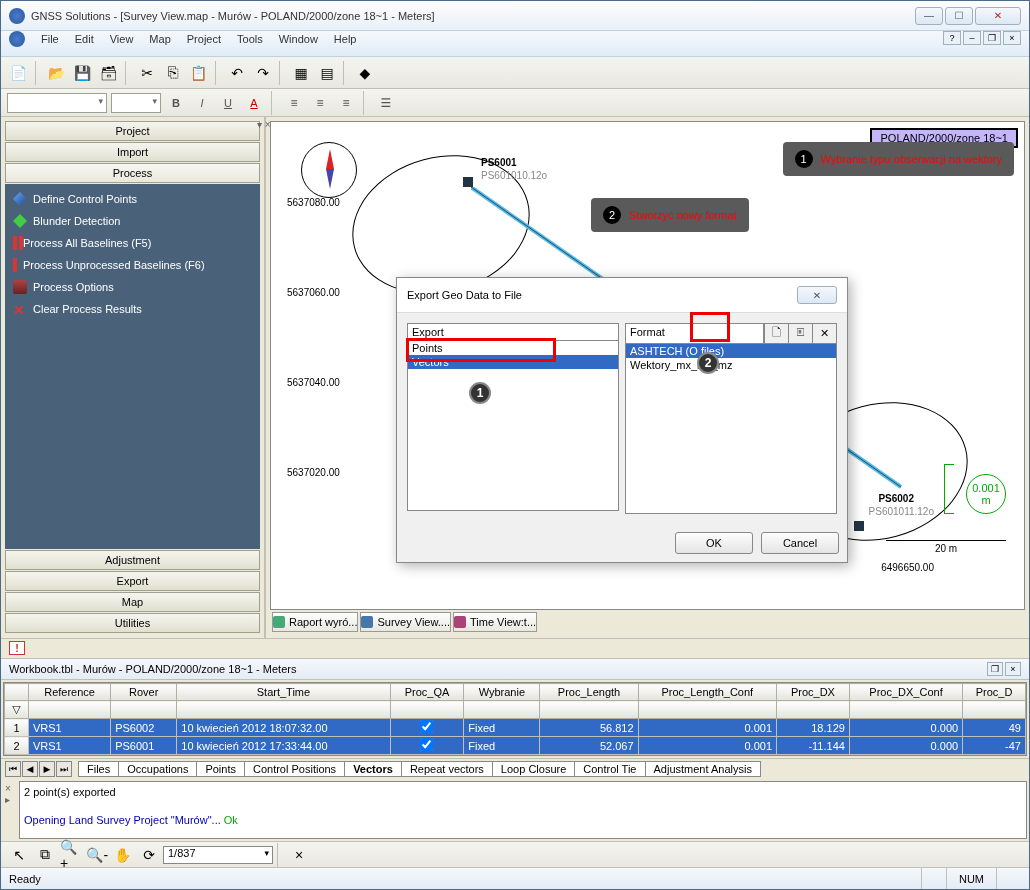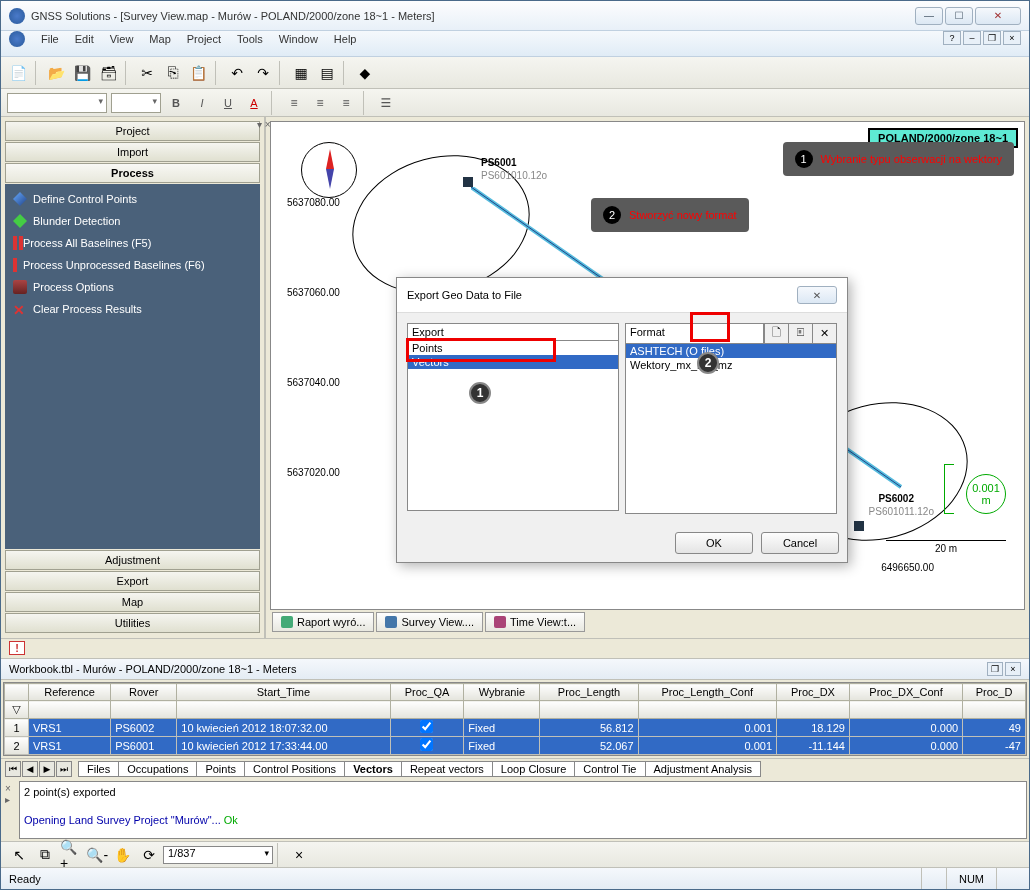--- a/index.html
+++ b/index.html
@@ -21,33 +21,33 @@
 .tb-sep{width:6px;height:24px;border-left:1px solid #c0c0b8;margin:0 2px}
 .format-bar{height:28px;background:linear-gradient(#f5f5f0,#e8e8e0);border-bottom:1px solid #c0c0b8;display:flex;align-items:center;padding:0 6px;gap:4px}
 .combo{height:20px;border:1px solid #a0a090;background:#fff;padding:0 16px 0 4px;position:relative;min-width:100px}
 .combo::after{content:'▾';position:absolute;right:3px;top:2px;font-size:9px;color:#666}
 .combo.small{min-width:50px}
 .fmt-btn{width:22px;height:20px;border:1px solid transparent;display:flex;align-items:center;justify-content:center;font-size:12px;color:#555}
 .main-area{flex:1;display:flex;background:#ece9d8;position:relative;min-height:0}
 .panel-close{position:absolute;left:256px;top:2px;font-size:10px;color:#666;z-index:5}
 .sidebar{width:265px;background:#ece9d8;border-right:2px solid #c0c0b8;display:flex;flex-direction:column;padding:4px}
 .sb-hdr{background:linear-gradient(#f5f5f0,#e0e0d0);border:1px solid #a0a090;padding:3px;text-align:center;font-weight:normal;margin-bottom:1px}
-.sb-hdr.bold{font-weight:bold;background:linear-gradient(#f8f8f4,#e8e8dc)}
+.sb-hdr.bold{font-weight:normal;background:linear-gradient(#f8f8f4,#e8e8dc)}
 .sb-list{background:#4a617a;flex:1;padding:4px 2px;margin-bottom:1px}
 .sb-item{color:#fff;padding:4px 6px;display:flex;align-items:center;gap:6px;font-size:11px}
 .sb-icon{width:14px;height:14px;flex-shrink:0}
 .ic-blue{background:linear-gradient(135deg,#6af,#248);clip-path:polygon(50% 0,100% 50%,50% 100%,0 50%)}
 .ic-green{background:#4c4;clip-path:polygon(50% 0,100% 50%,50% 100%,0 50%)}
 .ic-red{background:#d33;width:4px;height:14px;box-shadow:6px 0 #d33}
 .ic-red1{background:#d33;width:4px;height:14px}
 .ic-opt{background:linear-gradient(#a44,#622);border-radius:2px}
 .ic-x{color:#d33;font-weight:bold;font-size:14px}
 .map-area{flex:1;display:flex;flex-direction:column;padding:4px;min-width:0}
 .map-canvas{flex:1;background:#fff;border:1px solid #888;position:relative;overflow:hidden}
-.map-title-box{position:absolute;right:6px;top:6px;border:2px solid #000;padding:2px 8px;font-weight:bold;background:#5eead4}
+.map-title-box{position:absolute;right:6px;top:6px;border:2px solid #000;padding:2px 8px;font-weight:normal;background:#c4b5fd}
 .compass{position:absolute;left:30px;top:20px;width:56px;height:56px;border:1px solid #000;border-radius:50%}
 .compass::before{content:'';position:absolute;left:24px;top:6px;border-left:4px solid transparent;border-right:4px solid transparent;border-bottom:20px solid #d22}
 .compass::after{content:'';position:absolute;left:24px;top:26px;border-left:4px solid transparent;border-right:4px solid transparent;border-top:20px solid #44a}
 .coord{position:absolute;font-size:10px;color:#000}
 .point-lbl{position:absolute;font-size:10px;color:#000;font-weight:bold}
 .point-lbl2{position:absolute;font-size:10px;color:#888}
 .ellipse1{position:absolute;left:80px;top:35px;width:180px;height:135px;border:1px solid #000;border-radius:50%;transform:rotate(-15deg)}
 .ellipse2{position:absolute;right:55px;bottom:70px;width:180px;height:135px;border:1px solid #000;border-radius:50%;transform:rotate(-15deg)}
 .vec-line{position:absolute;left:200px;top:65px;width:500px;height:330px;pointer-events:none}
 .scale-circ{position:absolute;right:18px;bottom:95px;width:40px;height:40px;border:1px solid #0a0;border-radius:50%;display:flex;flex-direction:column;align-items:center;justify-content:center;color:#0a0;font-size:9px}
@@ -65,21 +65,21 @@
 .dlg-icons{display:flex;border:1px solid #888;border-left:0}
 .dlg-ibtn{width:24px;height:19px;border-left:1px solid #888;background:#f0f0f0;display:flex;align-items:center;justify-content:center;font-size:11px}
 .dlg-list{border:1px solid #888;border-top:0;background:#fff;height:170px;font-size:11px}
 .dlg-li{padding:1px 4px}
 .dlg-li.sel{background:#316ac5;color:#fff}
 .dlg-btns{padding:8px;display:flex;justify-content:flex-end;gap:8px}
 .dlg-btn{width:78px;height:22px;border:1px solid #888;background:linear-gradient(#fdfdfd,#e4e4e4);border-radius:3px}
 .red-box{position:absolute;border:3px solid #e00;pointer-events:none}
 .badge-num{position:absolute;width:22px;height:22px;background:#333;border:2px solid #888;border-radius:50%;color:#fff;display:flex;align-items:center;justify-content:center;font-size:12px;font-weight:bold}
 .doc-tabs{height:24px;display:flex;gap:2px;padding:2px;background:#ece9d8}
-.doc-tab{border:1px solid #999;background:linear-gradient(#fefefe,#e8e8e0);padding:2px 8px;display:flex;align-items:center;gap:4px;font-size:11px}
+.doc-tab{border:1px solid #999;background:linear-gradient(#fefefe,#e8e8e0);padding:2px 0;display:flex;align-items:center;gap:4px;font-size:11px}
 .doc-tab .ti{width:12px;height:12px;background:#4a7;border-radius:2px}
 .bottom-panes{background:#ece9d8}
 .wb-title{padding:3px 8px;background:linear-gradient(#f5f8fc,#e4ecf4);border-top:1px solid #c0c0b8;border-bottom:1px solid #c0c0b8;display:flex;align-items:center}
 .wb-btns{margin-left:auto;display:flex;gap:2px}
 .wb-btn{width:16px;height:14px;border:1px solid #a0b0c0;background:#e8f0f8;font-size:9px;display:flex;align-items:center;justify-content:center}
 .grid-wrap{background:#fff;border:1px solid #888;margin:2px}
 .grid{width:100%;border-collapse:collapse;font-size:11px}
 .grid th{background:linear-gradient(#fefefe,#e4e4dc);border:1px solid #b0b0a0;padding:2px 4px;font-weight:normal}
 .grid td{border:1px solid #c0c0b8;padding:1px 4px;background:#316ac5;color:#fff}
 .grid .rowhdr{background:linear-gradient(#fefefe,#e4e4dc);color:#000;text-align:center;width:24px}

